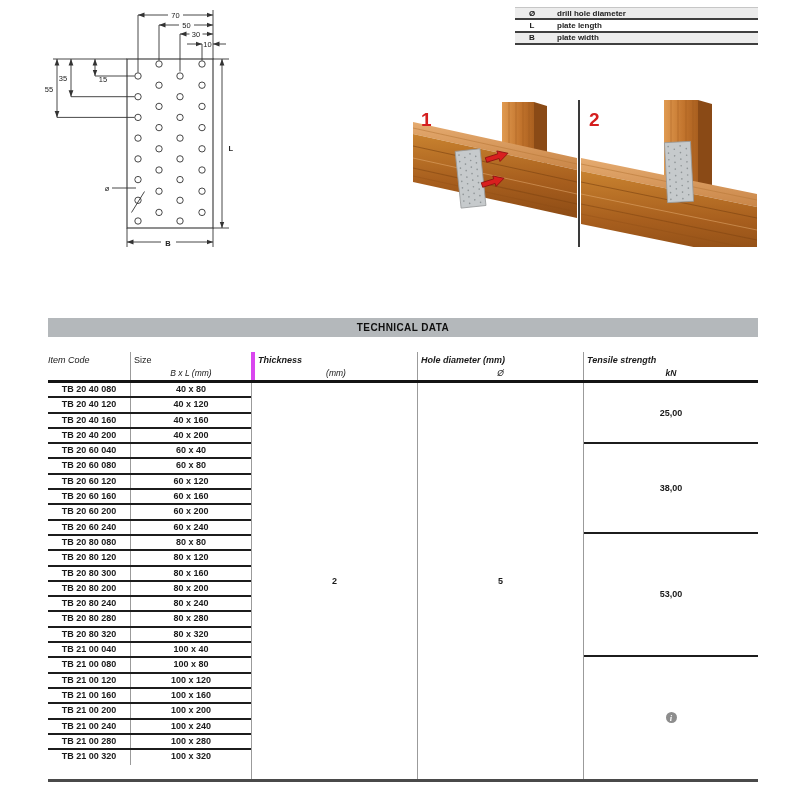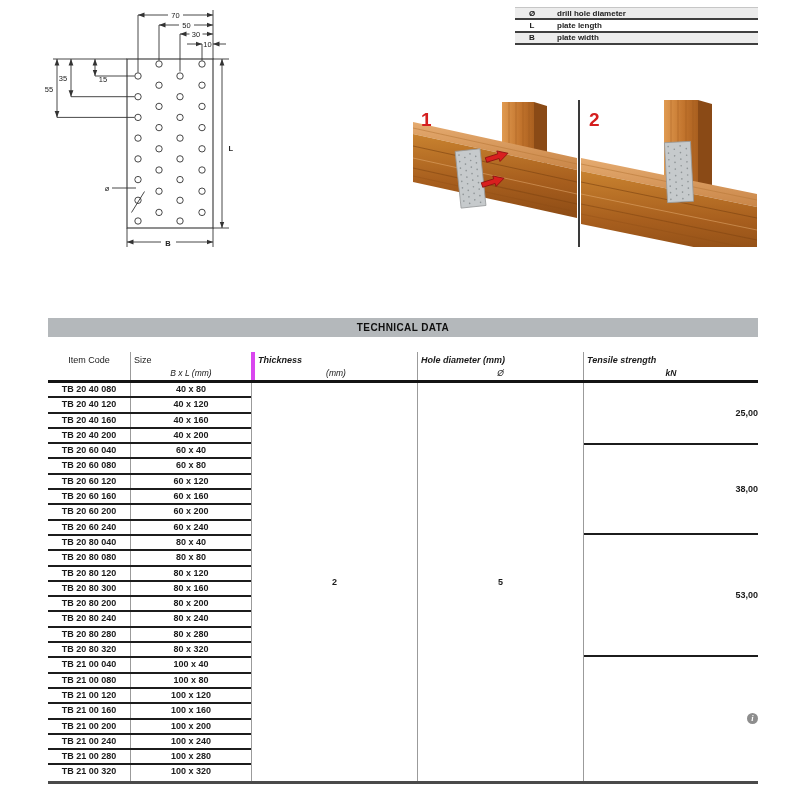--- a/index.html
+++ b/index.html
@@ -26,40 +26,40 @@
 
   
   .td-title{position:absolute;left:48px;top:318px;width:710px;height:19px;line-height:19px;
             background:#b4b8bb;text-align:center;font-size:10px;font-weight:bold;color:#0f0f0f;
             letter-spacing:0.4px;}
   .ttable{position:absolute;left:48px;top:352px;width:710px;font-size:9px;}
   .thead{display:flex;height:31px;box-sizing:border-box;border-bottom:3px solid #141414;}
   .hcell{box-sizing:border-box;display:flex;flex-direction:column;}
   .hcell .t1{height:15px;padding-top:3px;padding-left:3px;font-size:9px;}
   .hcell .t2{height:13px;text-align:center;font-size:8.5px;font-style:italic;}
-  .hc1{width:82px;} .hc1 .t1{text-align:center;padding-left:0;}
+  .hc1{width:82px;} .hc1 .t1{padding-left:0;font-style:italic;}
   .hc2{width:121px;border-left:1px solid #9b9b9b;}
   .hc3{width:166px;border-left:4px solid #d946ef;}
   .hc4{width:166px;border-left:1px solid #9b9b9b;}
   .hc5{width:175px;border-left:1px solid #9b9b9b;}
   .bold-it{font-weight:bold;font-style:italic;}
   .sub-kn{font-style:normal;font-weight:bold;}
 
   .tbody{display:flex;border-bottom:3px solid #4a4a4a;}
   .col-codes{width:203px;}
   .row{display:flex;height:15.3px;box-sizing:border-box;border-bottom:2px solid #1c1c1c;}
   .row:last-child{border-bottom:none;}
   .cell-code{width:82px;text-align:center;font-weight:bold;line-height:13.5px;}
   .cell-size{width:121px;box-sizing:border-box;border-left:1px solid #9b9b9b;
              text-align:center;font-weight:bold;line-height:13.5px;}
   .tcol{box-sizing:border-box;border-left:1px solid #9b9b9b;display:flex;
         align-items:center;justify-content:center;font-weight:bold;}
   .col-thick{width:166px;} .col-hole{width:166px;}
   .col-tensile{width:175px;flex-direction:column;align-items:stretch;}
-  .tgroup{box-sizing:border-box;display:flex;align-items:center;justify-content:flex-end;
+  .tgroup{box-sizing:border-box;display:flex;align-items:center;justify-content:center;
           border-bottom:2px solid #1c1c1c;font-weight:bold;}
   .tgroup.last{border-bottom:none;}
   .g4{height:61.2px;} .g6{height:90px;} .g8{height:122.4px;}
   .info-icon{width:11px;height:11px;border-radius:50%;background:#8d8d8d;display:flex;
              align-items:center;justify-content:center;}
   .info-icon i{color:#fff;font-size:8.5px;font-weight:bold;font-family:"Liberation Serif",serif;
                font-style:italic;line-height:1;}
 </style>
 </head>
 <body>
@@ -311,24 +311,20 @@
           </div>
           <div class="row">
             <span class="cell-code">TB 20 60 200</span>
             <span class="cell-size">60 x 200</span>
           </div>
           <div class="row">
             <span class="cell-code">TB 20 60 240</span>
             <span class="cell-size">60 x 240</span>
           </div>
           <div class="row">
-            <span class="cell-code">TB 20 80 040</span>
-            <span class="cell-size">80 x 40</span>
-          </div>
-          <div class="row">
             <span class="cell-code">TB 20 80 080</span>
             <span class="cell-size">80 x 80</span>
           </div>
           <div class="row">
             <span class="cell-code">TB 20 80 120</span>
             <span class="cell-size">80 x 120</span>
           </div>
           <div class="row">
             <span class="cell-code">TB 20 80 300</span>
             <span class="cell-size">80 x 160</span>

